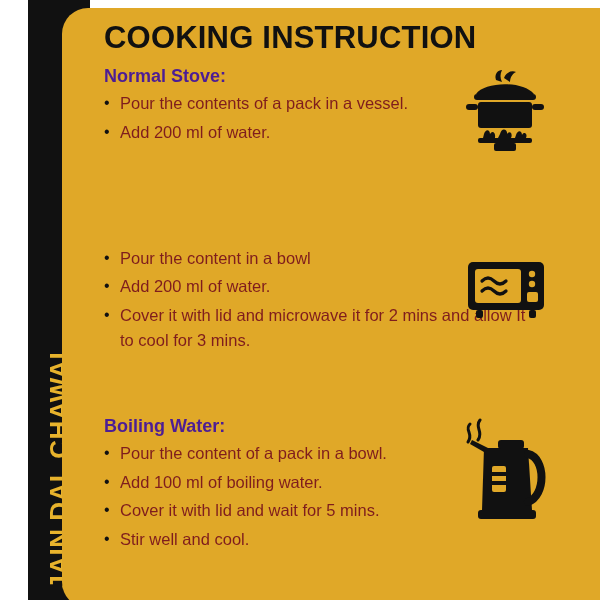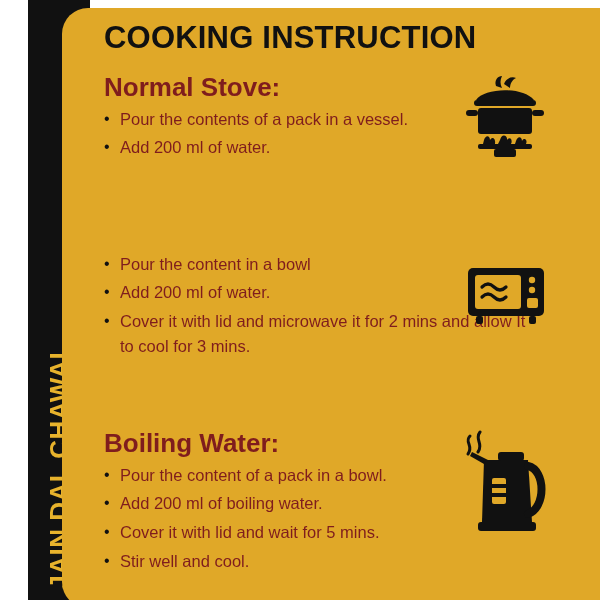--- a/index.html
+++ b/index.html
@@ -72,24 +72,24 @@
     font-size: 31px;
     letter-spacing: 0.2px;
     margin: 4px 0 6px 0;
     line-height: 1.15;
   }
   .section {
     position: relative;
     margin-bottom: 10px;
   }
   .section-head {
-    color: #7f1d1d;
+    color: #4c1d95;
     font-weight: bold;
-    font-size: 26px;
-    margin: 16px 0 4px 0;
+    font-size: 18px;
+    margin: 10px 0 4px 0;
     line-height: 1.2;
   }
   .steps {
     list-style: none;
     margin: 0;
     padding: 0;
   }
   .steps li {
     position: relative;
     color: #7f1d1d;
@@ -182,21 +182,21 @@
           <rect x="14" y="56" width="7" height="8" rx="2" fill="#111"></rect>
           <rect x="67" y="56" width="7" height="8" rx="2" fill="#111"></rect>
         </svg>
       </div>
     </div>
 
     <div class="section sec-boiling">
       <h2 class="section-head">Boiling Water:</h2>
       <ul class="steps">
         <li>Pour the content of a pack in a bowl.</li>
-        <li>Add 200 ml of boiling water.</li>
+        <li>Add 100 ml of boiling water.</li>
         <li>Cover it with lid and wait for 5 mins.</li>
         <li>Stir well and cool.</li>
       </ul>
       <div class="icon icon-kettle">
         <svg width="100" height="110" viewBox="0 0 100 110" xmlns="http://www.w3.org/2000/svg">
 
           <path d="M16 6 C10 12, 20 16, 14 24" stroke="#111" stroke-width="3" fill="none" stroke-linecap="round"></path>
           <path d="M26 2 C20 9, 30 14, 24 22" stroke="#111" stroke-width="3" fill="none" stroke-linecap="round"></path>
 
           <path d="M30 34 L16 26 L18 22 L34 30 Z" fill="#111"></path>

